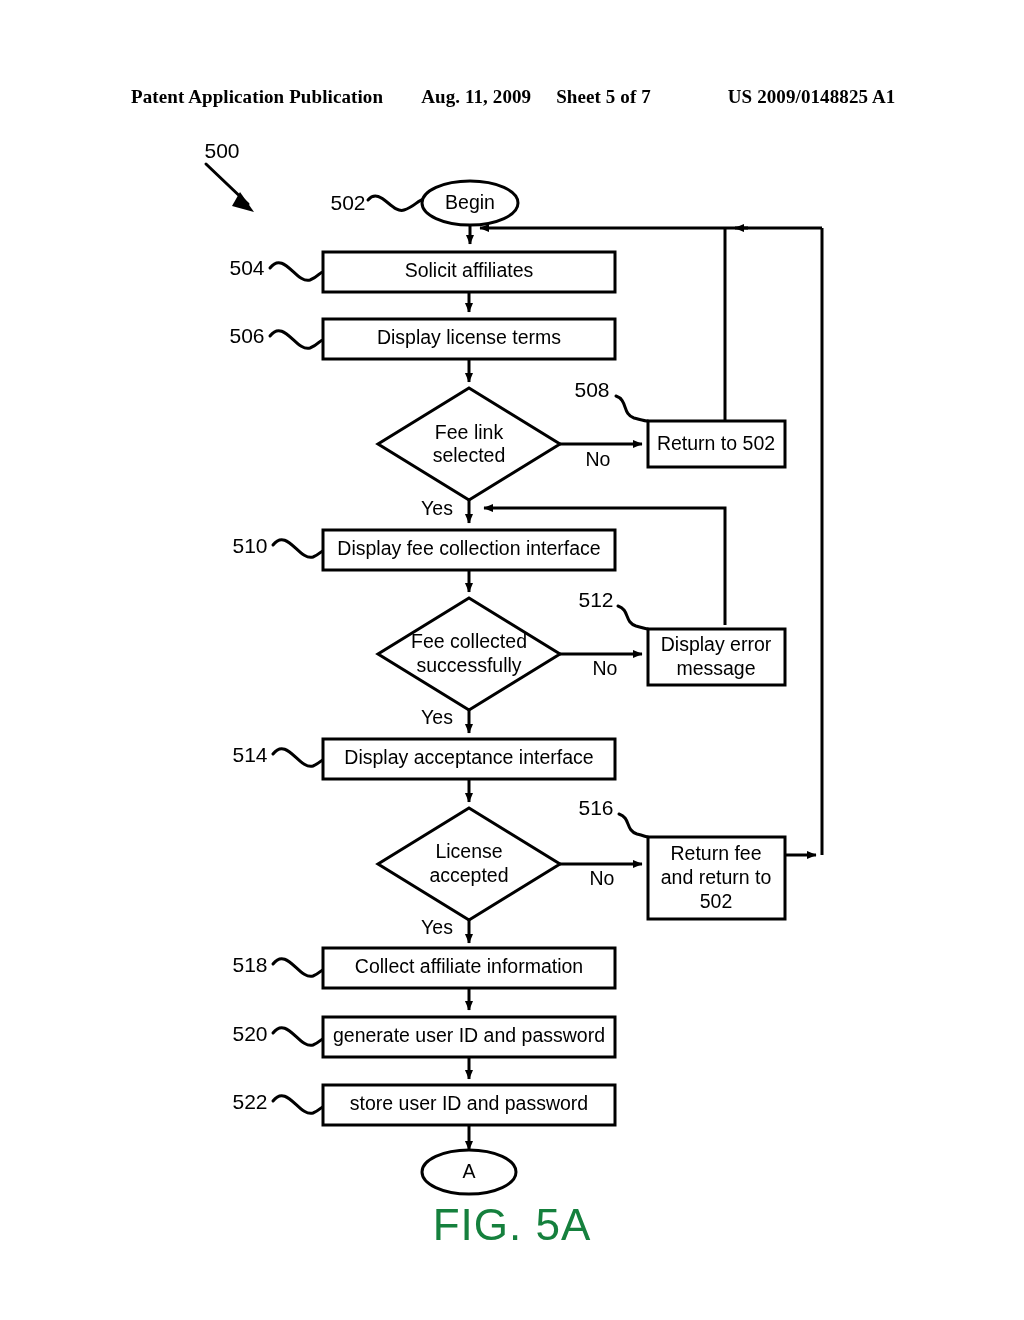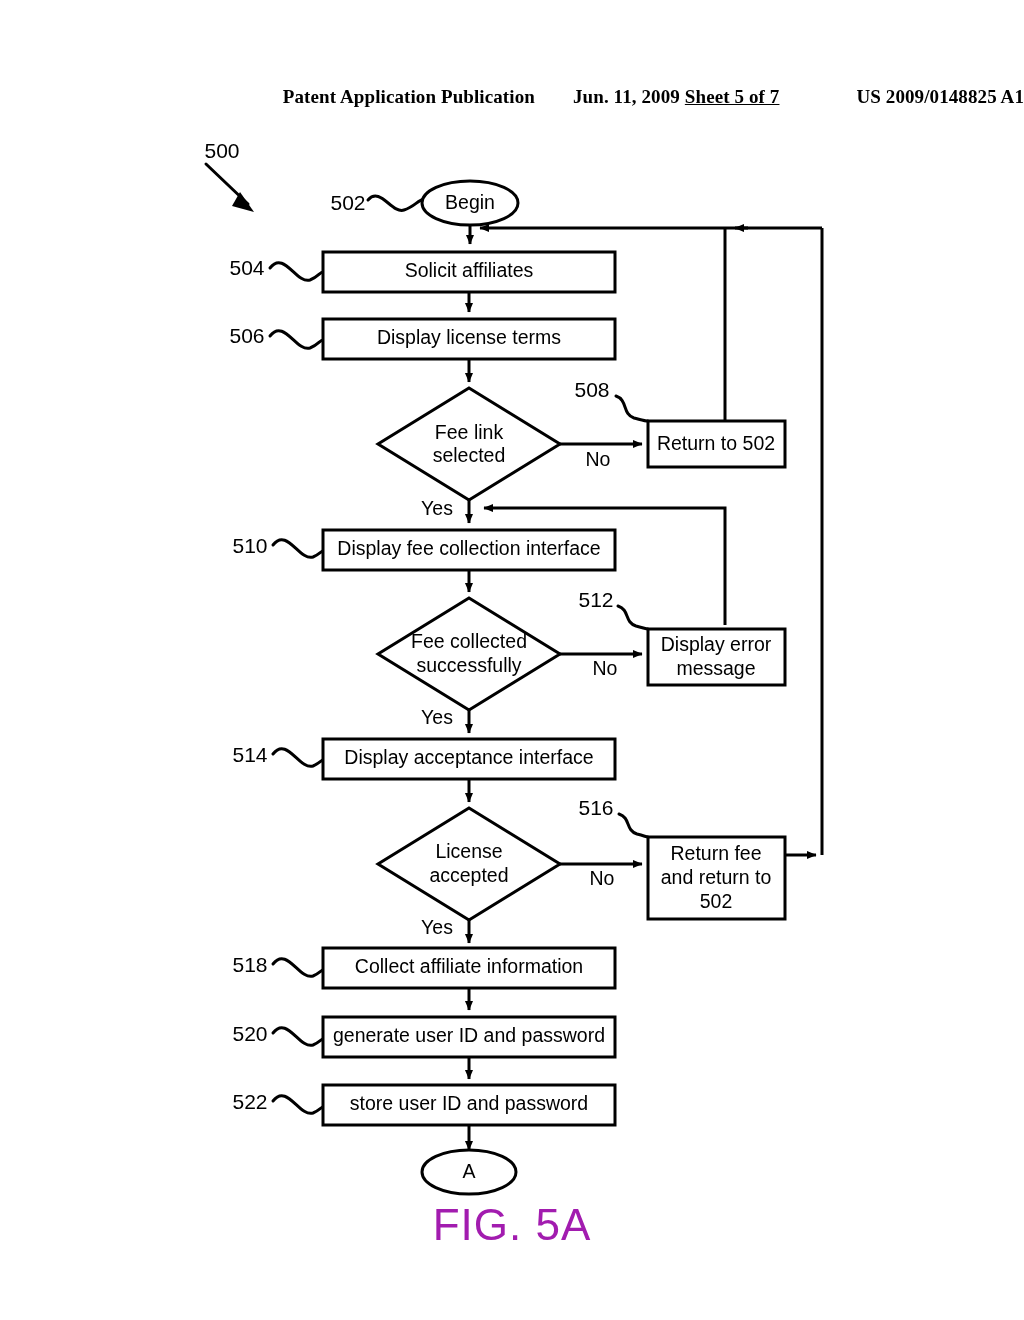--- a/index.html
+++ b/index.html
@@ -26,36 +26,35 @@
   
   #patent-header {
     position: absolute;
     top: 86px;
     left: 0;
     width: 1024px;
     height: 26px;
     display: flex;
     flex-direction: row;
     align-items: baseline;
-    justify-content: flex-end;
+    justify-content: flex-start;
     font-family: "Liberation Serif", serif;
     font-weight: bold;
     font-size: 19px;
     letter-spacing: 0.1px;
     white-space: nowrap;
   }
   #patent-header .hdr-pub {
     margin-left: 131px;
   }
   #patent-header .hdr-date {
     margin-left: 38px;
   }
   #patent-header .hdr-sheet {
-    margin-left: 5px;
-    text-decoration: underline;
+    margin-left: 25px;
   }
   #patent-header .hdr-number {
     margin-left: 77px;
   }
   
   #figure-area {
     position: absolute;
     top: 0;
     left: 0;
     width: 848px;
@@ -109,31 +108,31 @@
   
   #fig-caption {
     position: absolute;
     top: 1200px;
     left: 0;
     width: 1024px;
     text-align: center;
     font-family: "Liberation Sans", sans-serif;
     font-size: 44px;
     letter-spacing: 1px;
-    color: #a21caf;
+    color: #15803d;
   }
 </style>
 </head>
 <body>
 
 <div id="page">
 
   <div id="patent-header">
     <span class="hdr-pub">Patent Application Publication</span>
-    <span class="hdr-date">Jun. 11, 2009</span>
+    <span class="hdr-date">Aug. 11, 2009</span>
     <span class="hdr-sheet">Sheet 5 of 7</span>
     <span class="hdr-number">US 2009/0148825 A1</span>
   </div>
 
   <div id="figure-area">
 
     <svg id="flow-svg" viewBox="0 0 1024 1320">
       <defs>
         <marker id="arrow" markerWidth="11" markerHeight="11" refX="9.4" refY="4.2" orient="auto" markerUnits="userSpaceOnUse">
           <path d="M0,0 L10,4.2 L0,8.4 Z" fill="#000"></path>

